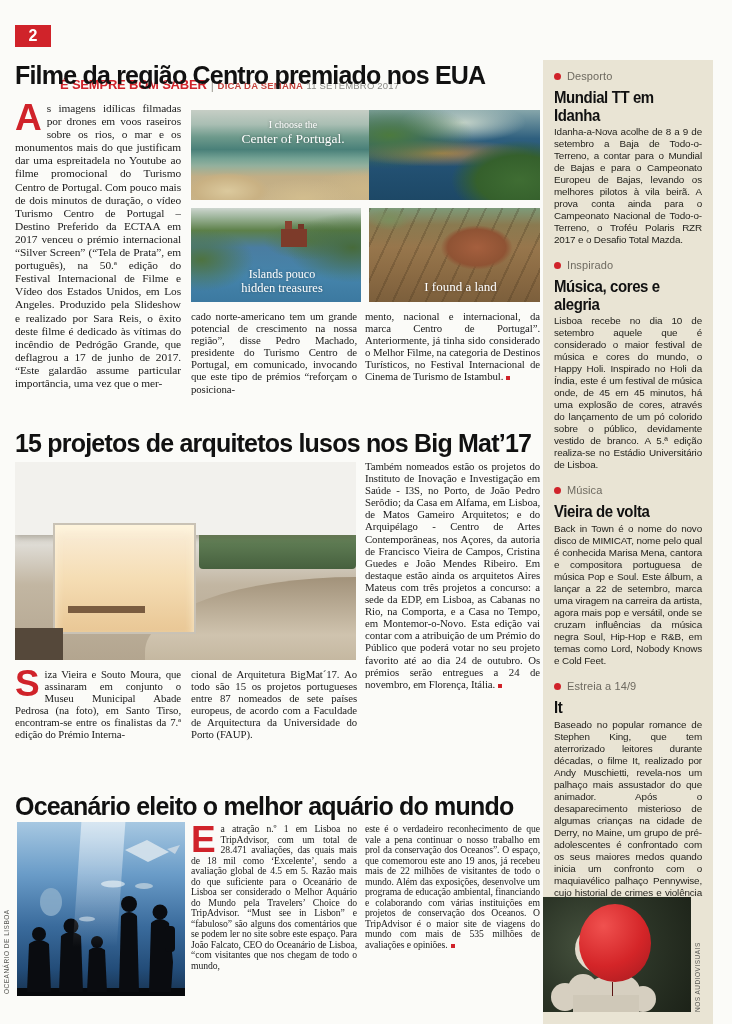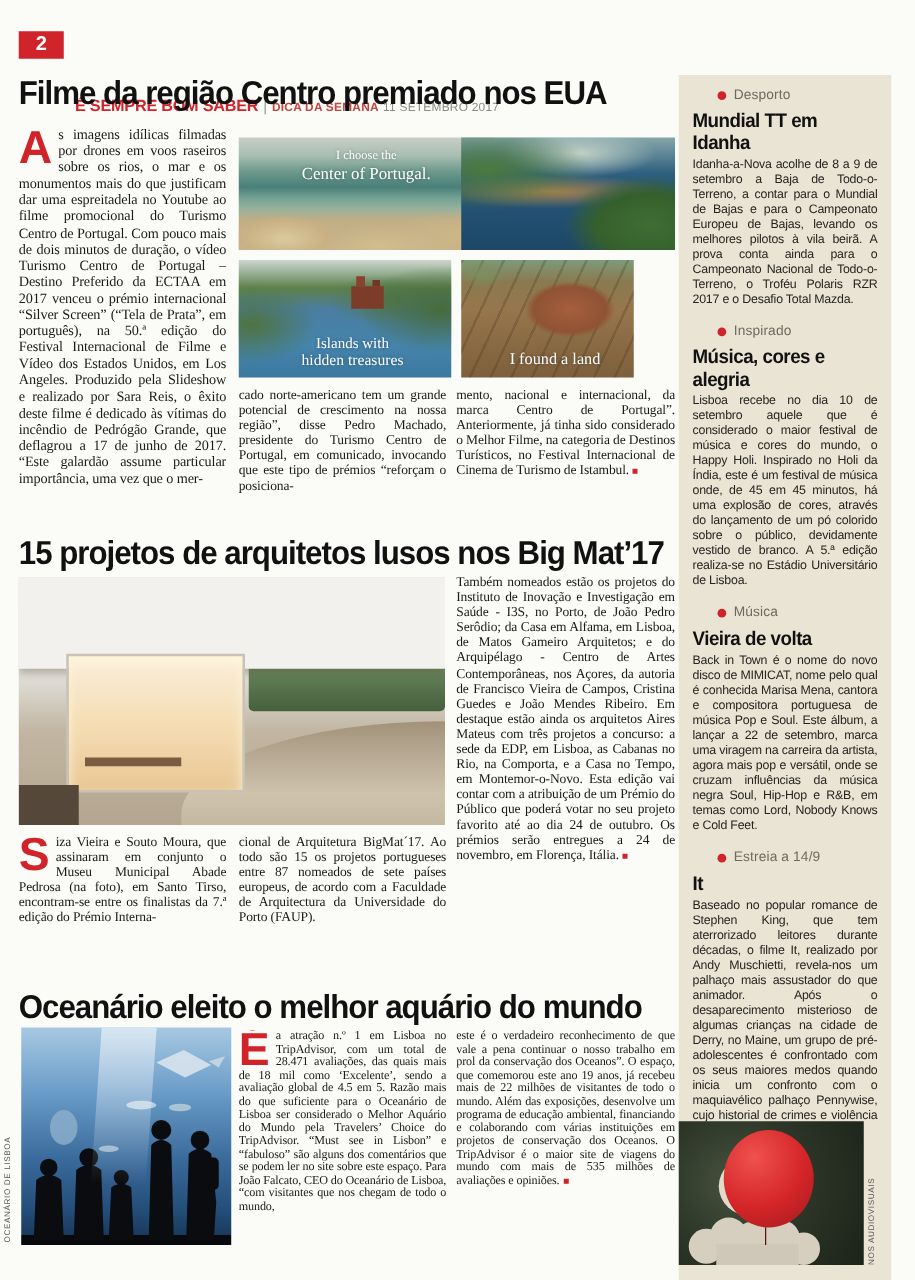--- a/index.html
+++ b/index.html
@@ -75,21 +75,21 @@
   .balloon{position:absolute;left:24%;top:6%;width:72px;height:78px;border-radius:50%;
            background:radial-gradient(circle at 34% 28%, #f0514f 0%, #d42528 55%, #a21a1f 100%);}
   .balloon:after{content:"";position:absolute;left:46%;bottom:-14px;width:1px;height:14px;background:#5a1312;}
   
   .vcap{position:absolute;writing-mode:vertical-rl;transform:rotate(180deg);
         font-family:"Liberation Sans",sans-serif;font-size:6.5px;letter-spacing:.5px;color:#5a5a55;}
   
   .side{position:absolute;left:543px;top:60px;width:170px;height:964px;background:#e9e4d4;
         box-sizing:border-box;padding:10px 11px 0 11px;font-family:"Liberation Sans",sans-serif;}
   .s-sec{margin-bottom:13px;}
-  .s-tag{display:flex;align-items:center;font-size:11px;color:#6e6a60;margin-bottom:6px;letter-spacing:.1px;margin-left:20px;}
+  .s-tag{display:flex;align-items:center;font-size:11px;color:#6e6a60;margin-bottom:6px;letter-spacing:.1px;}
   .s-dot{width:7px;height:7px;border-radius:50%;background:#d0232a;margin-right:6px;flex:0 0 auto;}
   .s-title{font-weight:bold;font-size:15px;color:#111;letter-spacing:-0.4px;margin-bottom:4px;
            transform:scaleY(1.05);transform-origin:left top;}
   .s-body{font-size:9.9px;line-height:12px;color:#25241f;text-align:justify;letter-spacing:-0.15px;}
   .cap-line1{top:9px;font-size:10px;}
   .cap-line2{top:21px;font-size:13.5px;}
   .cap-left{left:6px;width:auto;text-align:left;}
 </style>
 </head>
 <body>
@@ -107,24 +107,24 @@
     <span class="dropcap">A</span><span>s imagens idílicas filmadas por drones em voos raseiros sobre os rios, o mar e os monumentos mais do que justificam dar uma espreitadela no Youtube ao filme promocional do Turismo Centro de Portugal. Com pouco mais de dois minutos de duração, o vídeo Turismo Centro de Portugal – Destino Preferido da ECTAA em 2017 venceu o prémio internacional “Silver Screen” (“Tela de Prata”, em português), na 50.ª edição do Festival Internacional de Filme e Vídeo dos Estados Unidos, em Los Angeles. Produzido pela Slideshow e realizado por Sara Reis, o êxito deste filme é dedicado às vítimas do incêndio de Pedrógão Grande, que deflagrou a 17 de junho de 2017. “Este galardão assume particular importância, uma vez que o mer-</span>
   </div>
 
   <div class="ph img-beach" style="left:191px;top:110px;width:204px;height:90px;">
     <div class="cap cap-line1">I choose the</div>
     <div class="cap cap-line2">Center of Portugal.</div>
   </div>
   <div class="ph img-lake" style="left:369px;top:110px;width:171px;height:90px;"></div>
   <div class="ph img-river" style="left:191px;top:208px;width:170px;height:94px;">
     <div class="castle"></div>
-    <div class="cap cap-left" style="bottom:20px;font-size:12px;">Islands with</div>
+    <div class="cap cap-left" style="bottom:20px;font-size:12px;">Islands pouco</div>
     <div class="cap cap-left" style="bottom:6px;font-size:12.5px;">hidden treasures</div>
   </div>
-  <div class="ph img-village" style="left:369px;top:208px;width:138px;height:94px;">
+  <div class="ph img-village" style="left:369px;top:208px;width:171px;height:94px;">
     <div class="cap cap-left" style="bottom:7px;font-size:13px;">I found a land</div>
   </div>
 
   <div class="col" style="left:191px;top:310px;width:166px;height:112px;">
     <span>cado norte-americano tem um grande potencial de crescimento na nossa região”, disse Pedro Machado, presidente do Turismo Centro de Portugal, em comunicado, invocando que este tipo de prémios “reforçam o posiciona-</span>
   </div>
   <div class="col" style="left:365px;top:310px;width:175px;height:112px;">
     <span>mento, nacional e internacional, da marca Centro de Portugal”. Anteriormente, já tinha sido considerado o Melhor Filme, na categoria de Destinos Turísticos, no Festival Internacional de Cinema de Turismo de Istambul.</span><span class="endmark"></span>
   </div>
 

